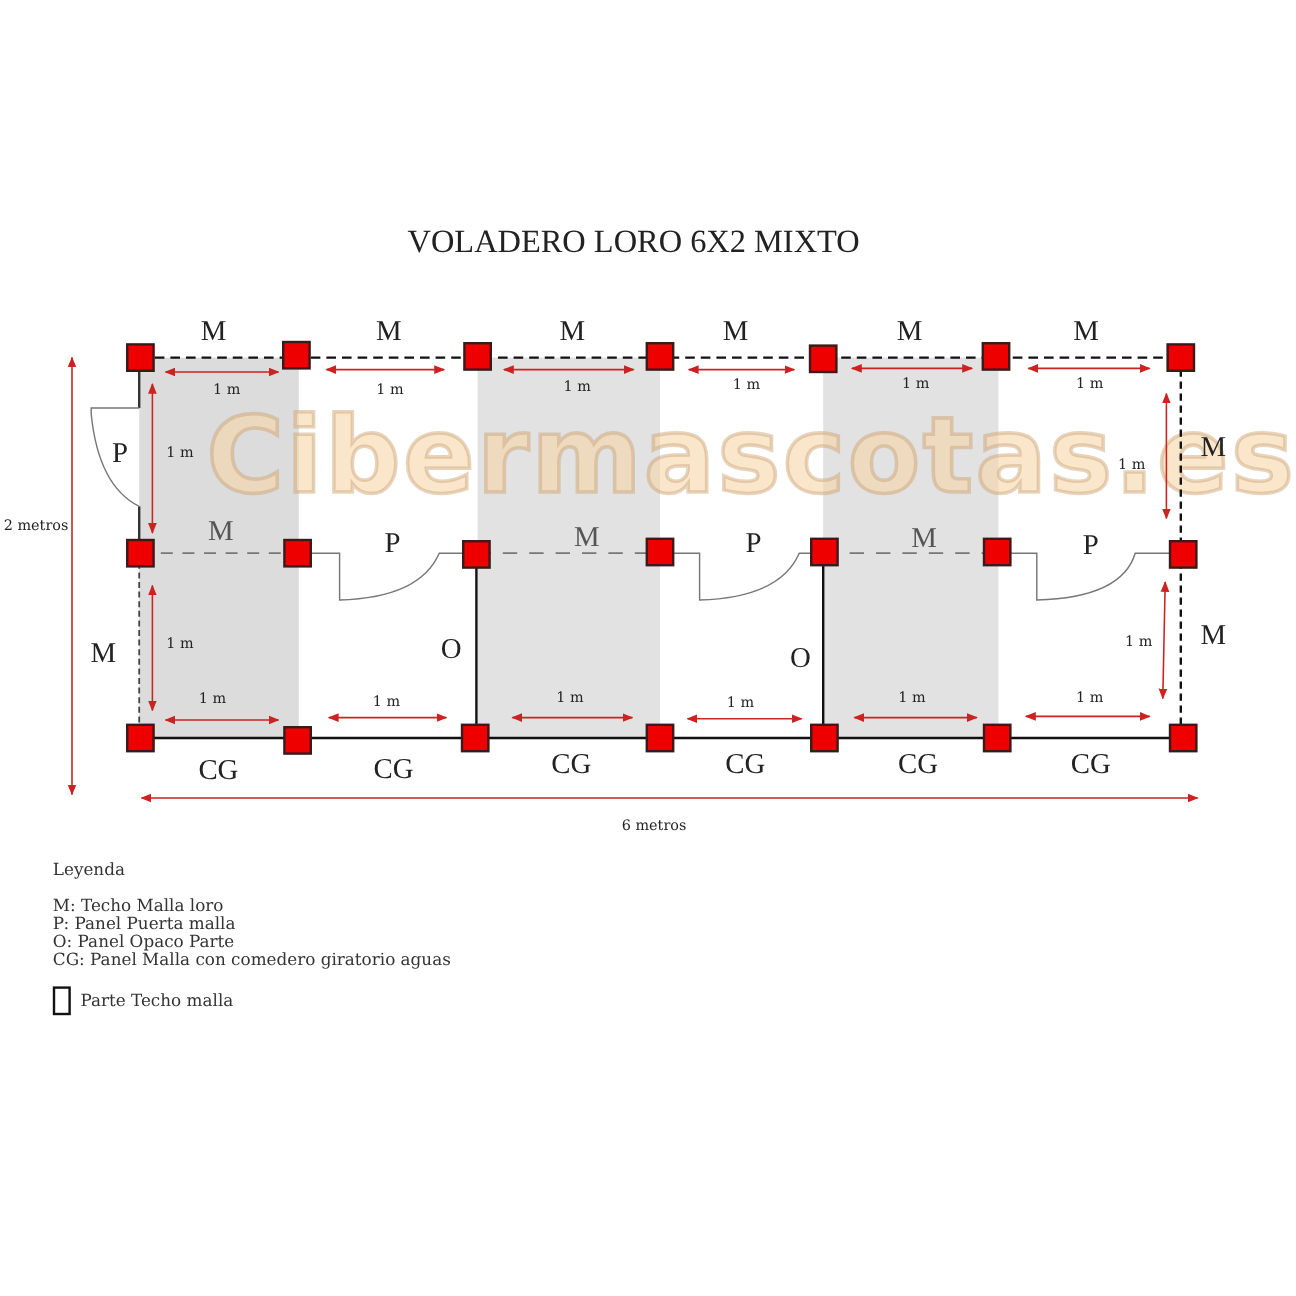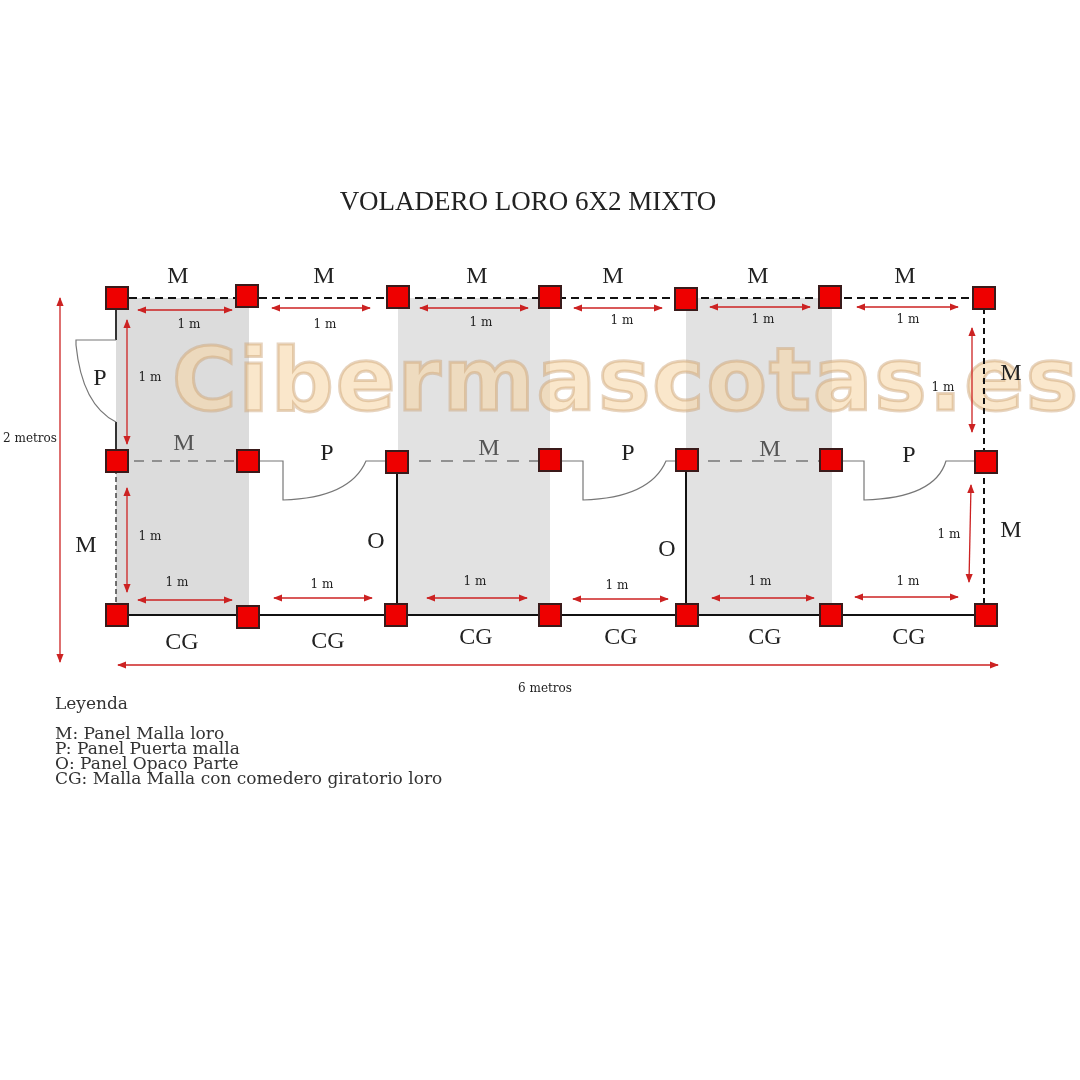--- a/index.html
+++ b/index.html
@@ -1,20 +1,20 @@
 <!DOCTYPE html>
 <html><head>
 <meta charset="utf-8">
 <style>
   html,body{margin:0;padding:0;background:#fff;}
   body{width:1080px;height:1080px;position:relative;overflow:hidden;font-family:"DejaVu Serif","Liberation Serif",serif;}
   svg{position:absolute;left:0;top:0;}
   .serif{font-family:"Liberation Serif","DejaVu Serif",serif;}
   .small{font-family:"DejaVu Serif",serif;font-size:12px;fill:#222;}
-  .legend{position:absolute;left:44px;top:696px;font-family:"DejaVu Serif",serif;font-size:17px;color:#333;line-height:15px;margin-left:11px;}
+  .legend{position:absolute;left:44px;top:718px;font-family:"DejaVu Serif",serif;font-size:14px;color:#333;line-height:15px;}
   .legend .hdr{margin-bottom:15px;}
   .swatch-row{display:flex;align-items:center;margin-top:14px;}
   .swatch{width:15px;height:24px;margin-right:8px;box-sizing:border-box;}
   .sw-gray{background:#bbbbbb;}
   .sw-empty{border:2px solid #111;background:#fff;}
   .wm{font-family:"DejaVu Sans",sans-serif;font-weight:bold;font-size:88px;fill:#f6d7a8;fill-opacity:0.6;stroke:#c9a070;stroke-opacity:0.45;stroke-width:3;letter-spacing:2px;}
 </style>
 </head>
 <body>
 
@@ -156,17 +156,21 @@
     <rect x="385" y="604" width="22" height="22"></rect>
     <rect x="539" y="604" width="22" height="22"></rect>
     <rect x="676" y="604" width="22" height="22"></rect>
     <rect x="820" y="604" width="22" height="22"></rect>
     <rect x="975" y="604" width="22" height="22"></rect>
   </g>
 </svg>
 
 <div class="legend">
   <div class="hdr">Leyenda</div>
-  <div>M: Panel Malla loro</div>
+  <div>M: Techo Malla loro</div>
   <div>P: Panel Puerta malla</div>
   <div>O: Panel Opaco Parte</div>
-  <div>CG: Malla Malla con comedero giratorio loro</div>
+  <div>CG: Panel Malla con comedero giratorio aguas</div>
+  <div class="swatch-row">
+    <span class="swatch sw-empty"></span>
+    <span>Parte Techo malla</span>
+  </div>
 </div>
 
 </body></html>

